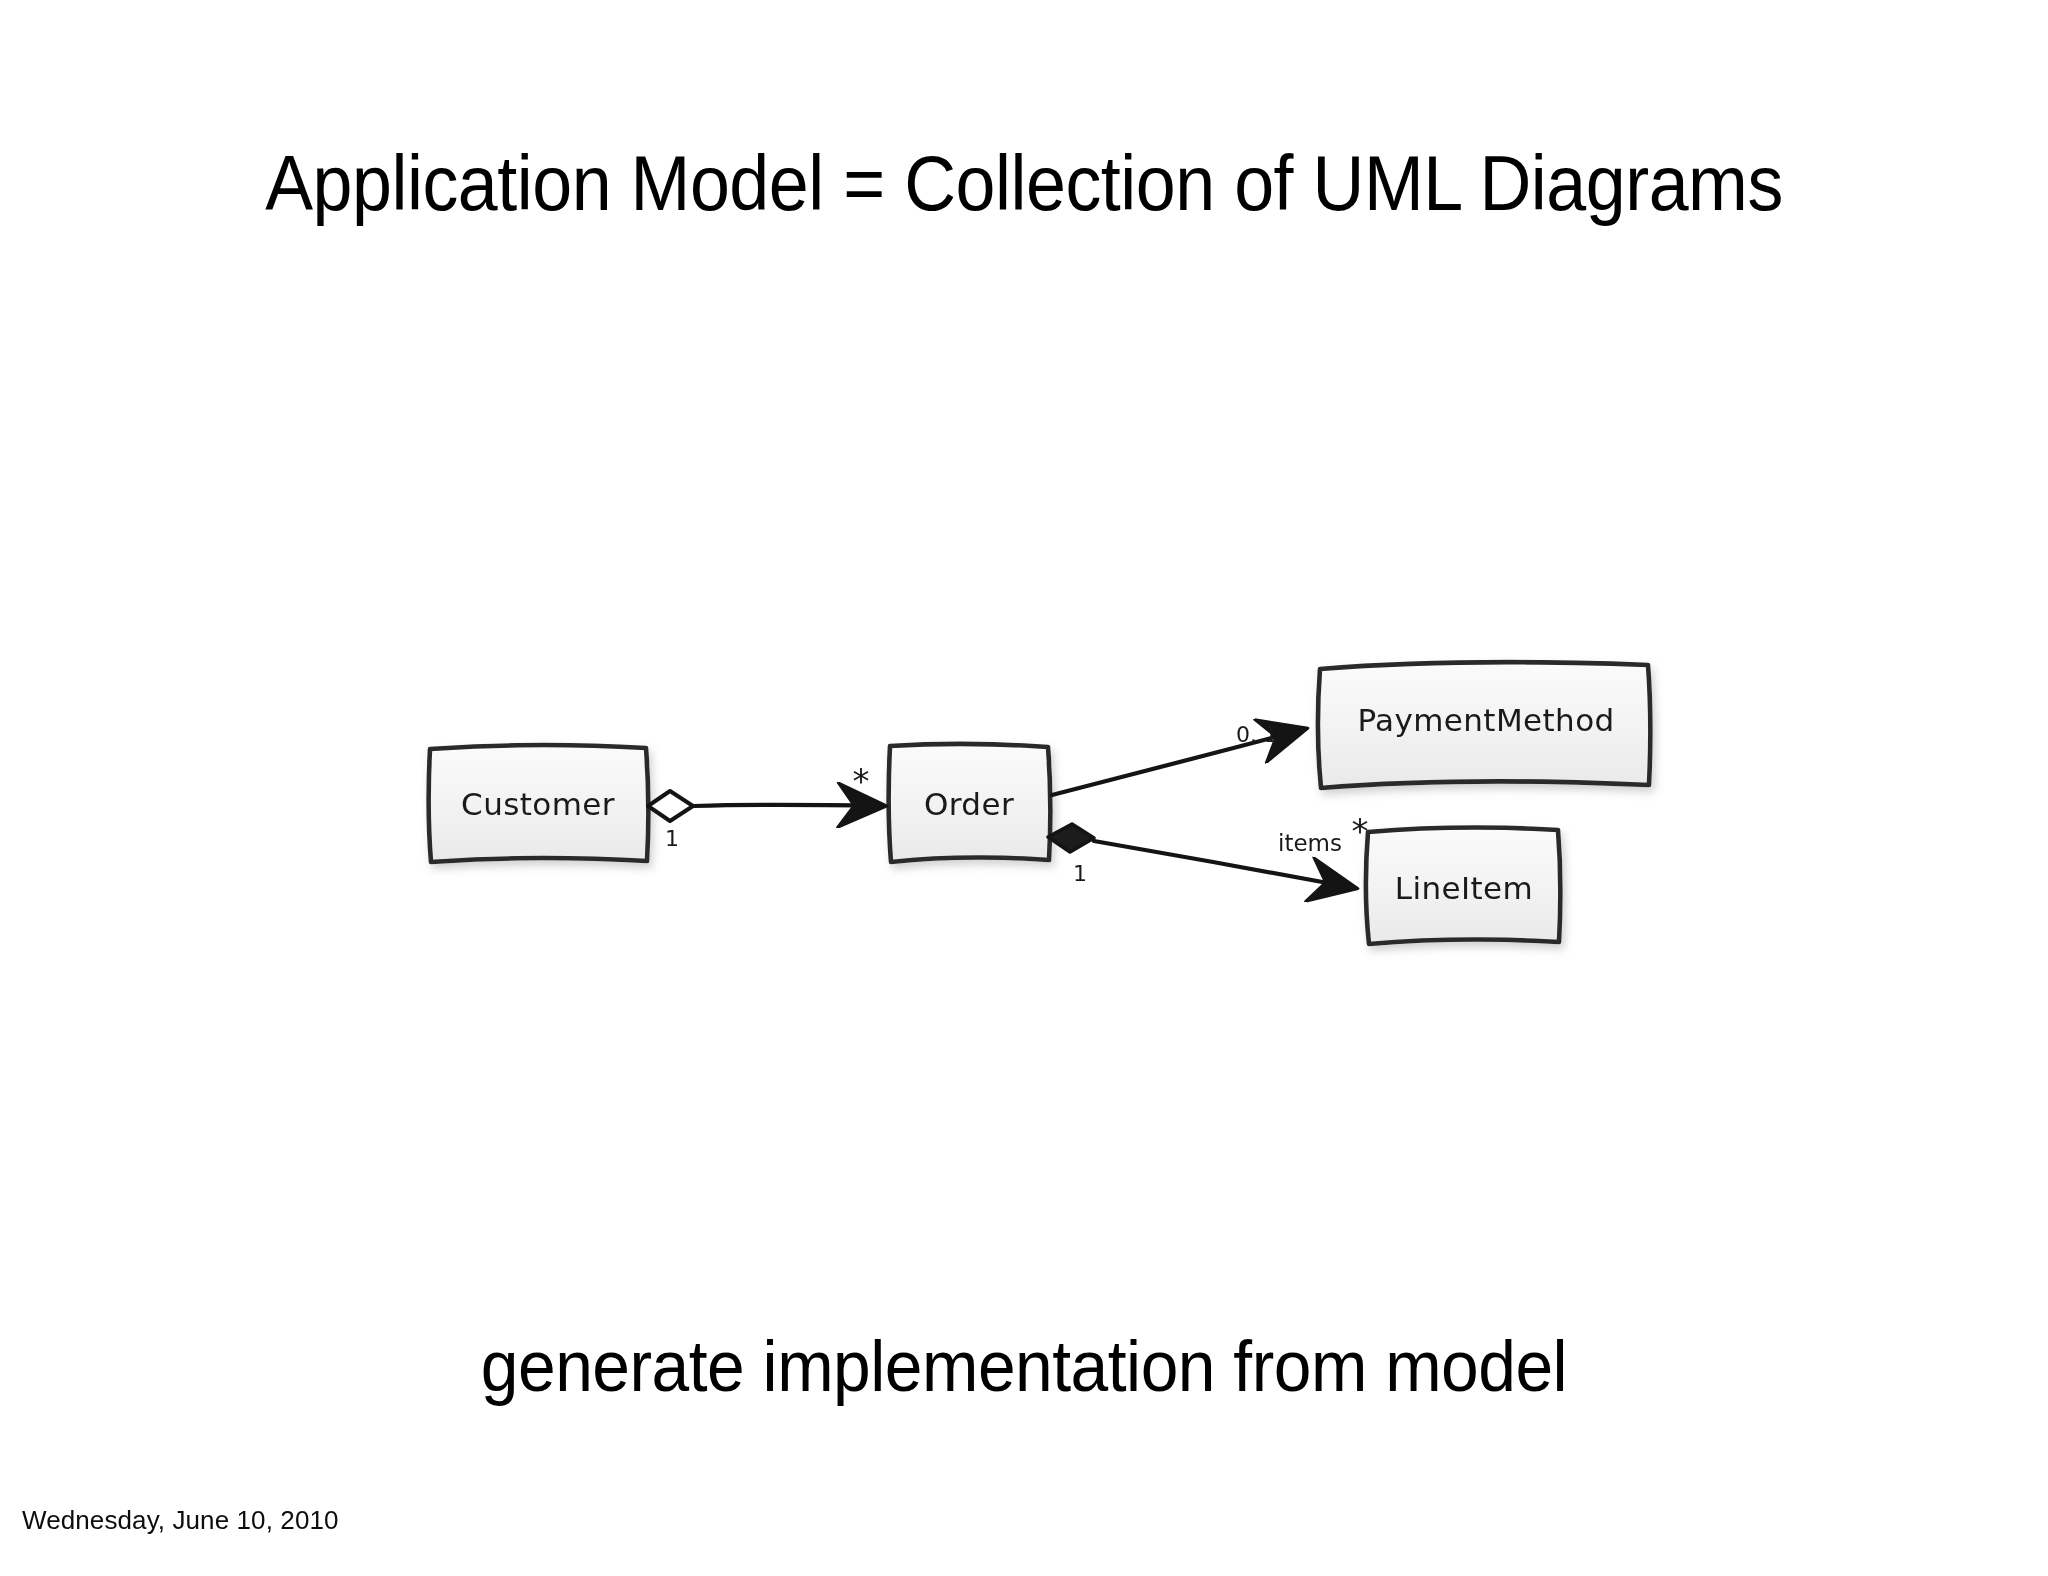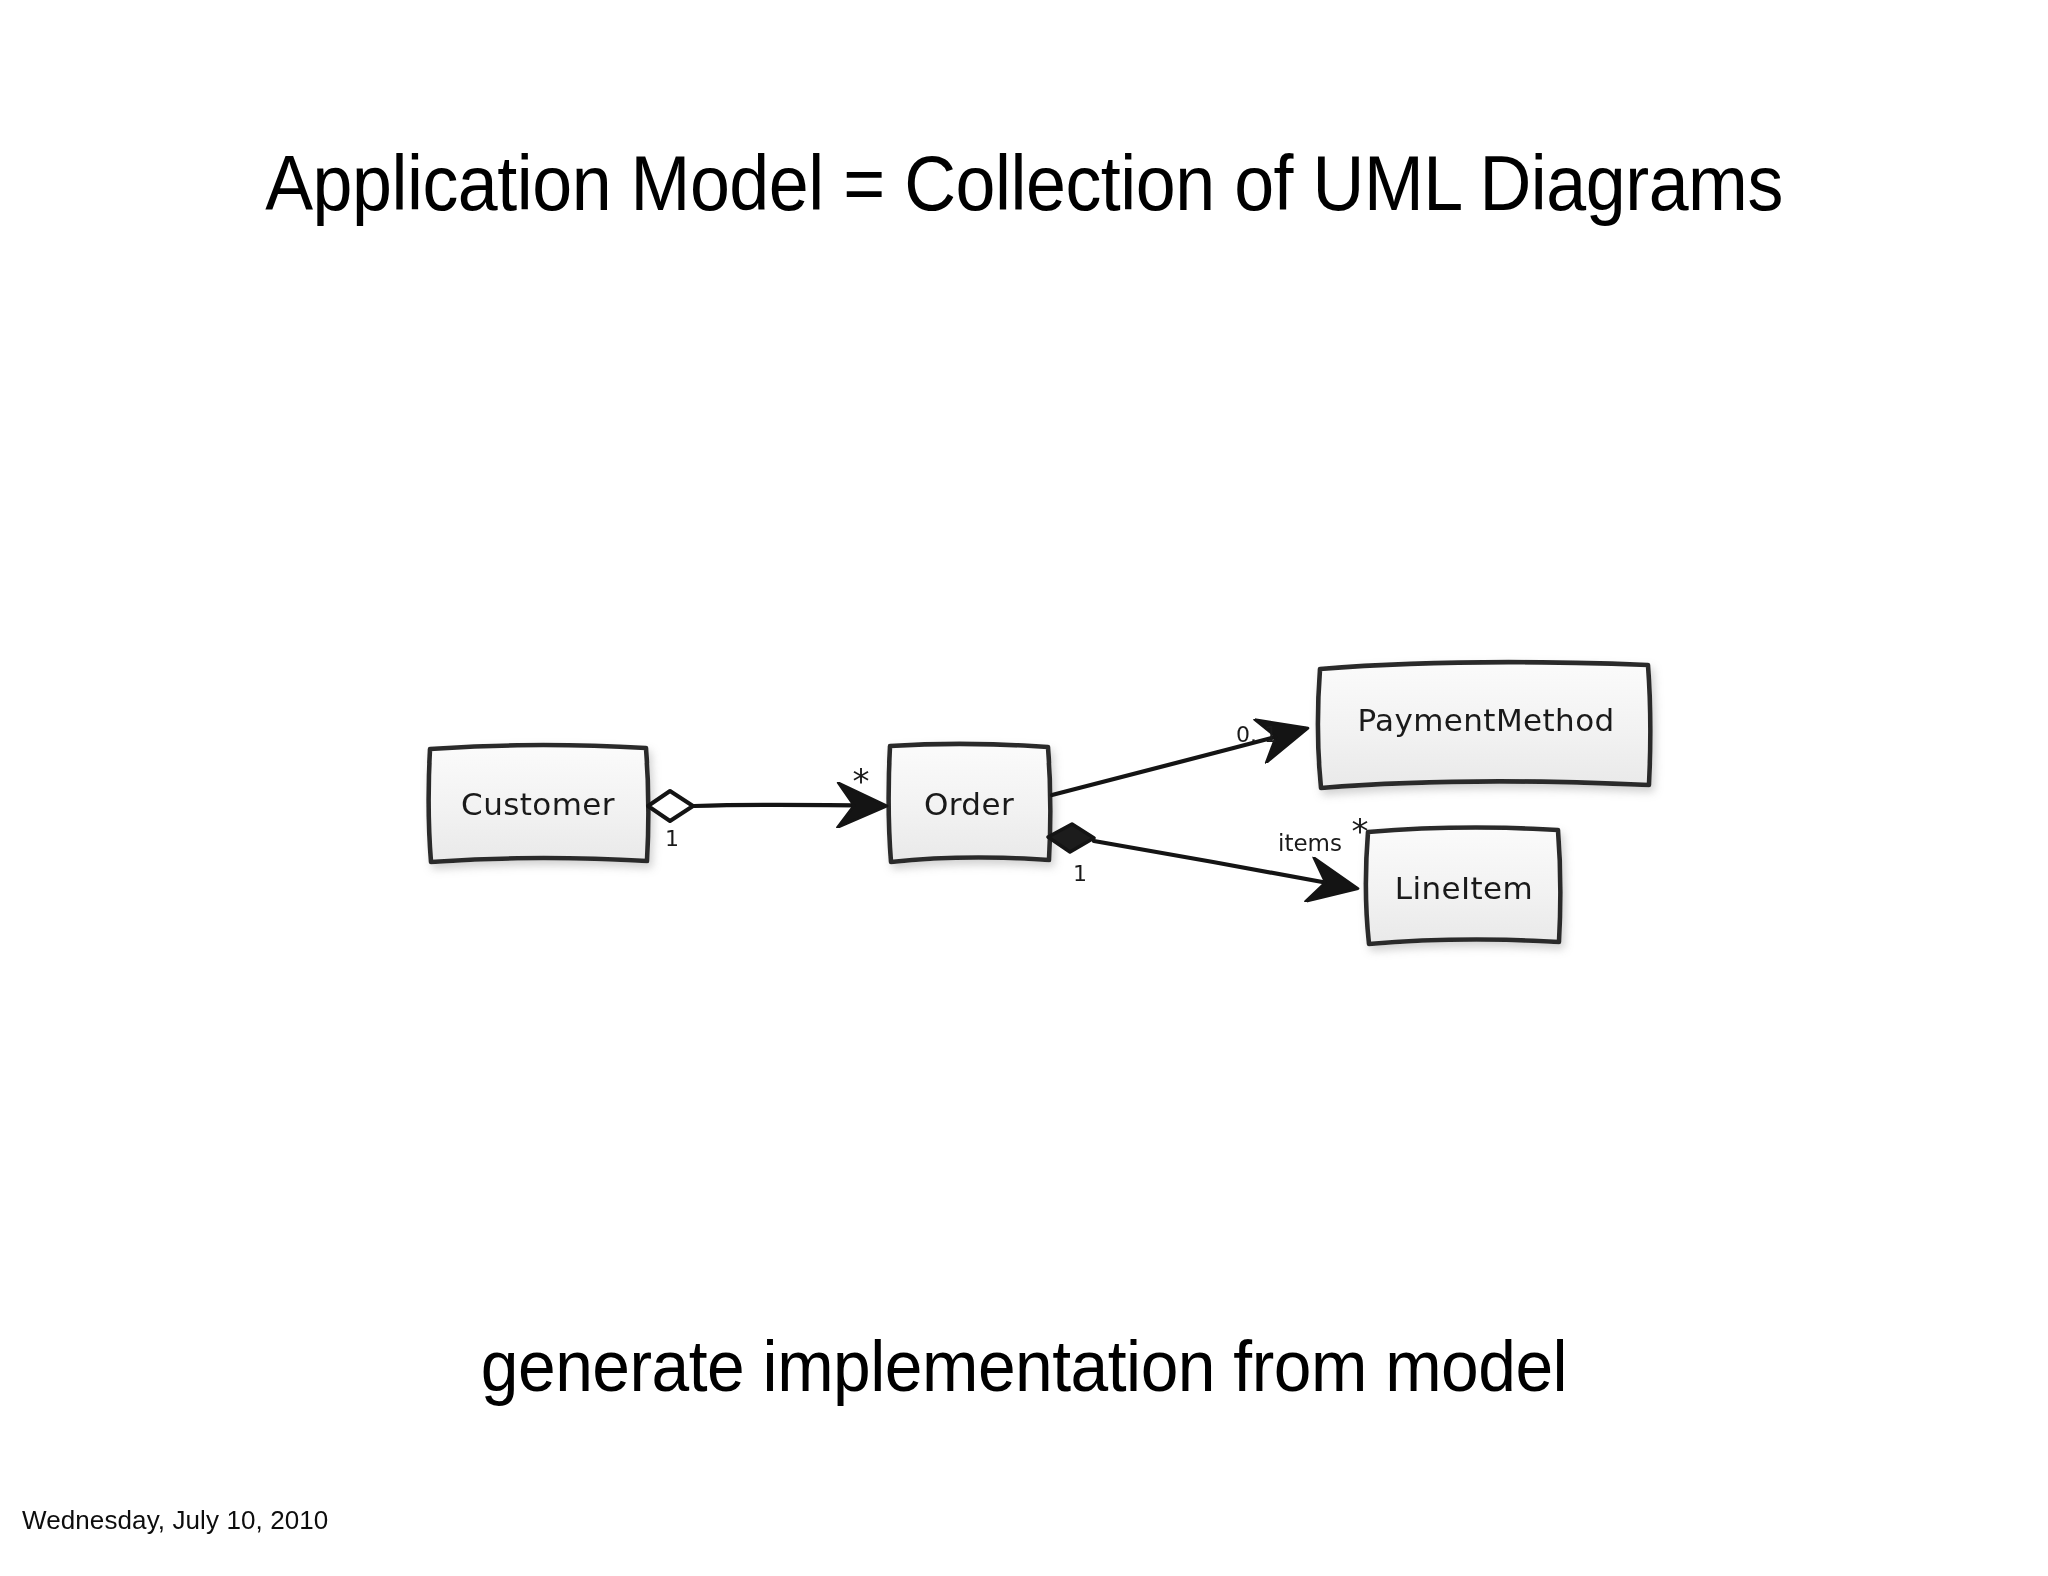--- a/index.html
+++ b/index.html
@@ -190,15 +190,15 @@
         <text class="role-text" x="1310" y="851" text-anchor="middle">items</text>
 
         <text class="star-text" x="1360" y="843" text-anchor="middle">*</text>
       </g>
 
     </svg>
   </div>
 
   <div id="slide-caption">generate implementation from model</div>
 
-  <div id="slide-footer">Wednesday, July 10, 2010</div>
+  <div id="slide-footer">Wednesday, June 10, 2010</div>
 
 </div>
 
 </body></html>

